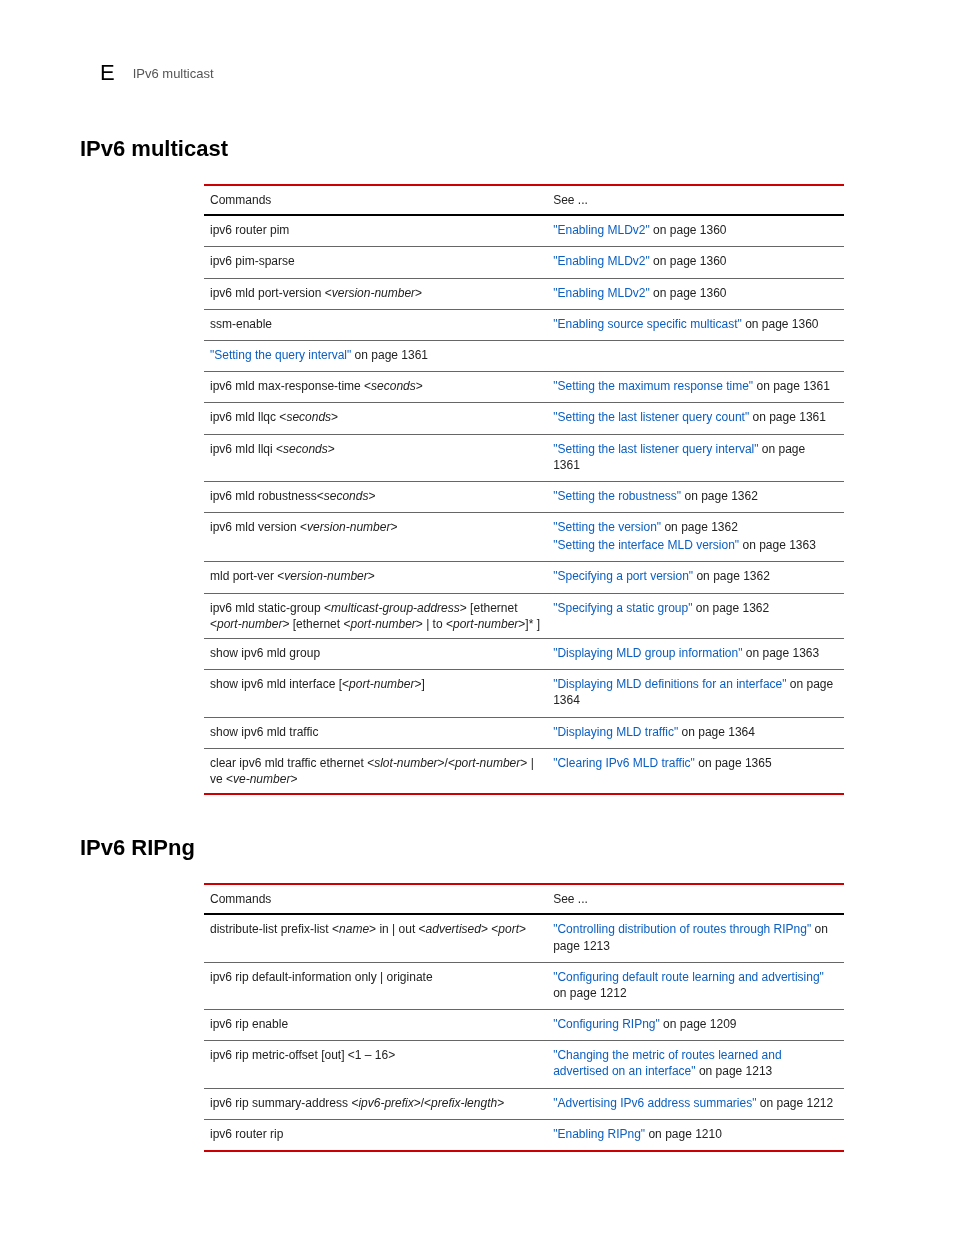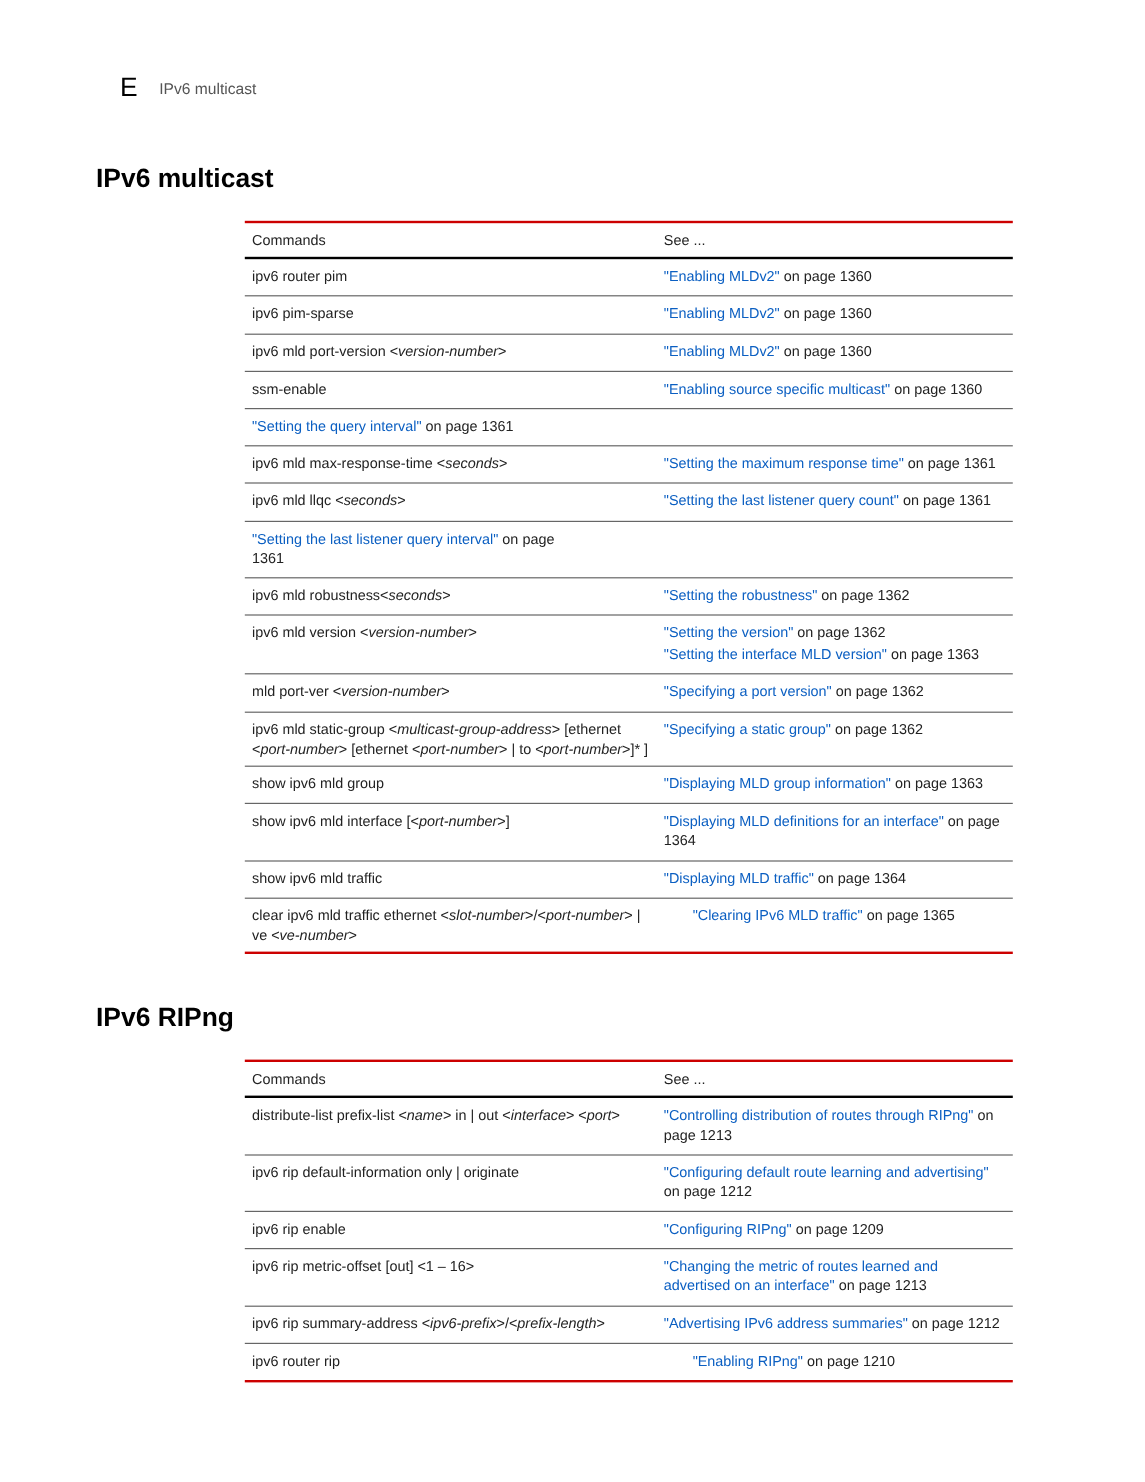--- a/index.html
+++ b/index.html
@@ -46,21 +46,21 @@
     border-top: 2px solid #c00;
     border-bottom: 2px solid #c00;
   }
   .row {
     display: flex;
     align-items: flex-start;
     border-bottom: 1px solid #666;
     padding: 6px 10px 6px 6px;
     line-height: 1.35;
   }
-  .row:last-child { border-bottom: none; gap: 24px; }
+  .row:last-child { border-bottom: none; }
   .row.header-row {
     border-bottom: 2px solid #000;
     font-weight: 400;
     font-size: 12px;
     padding: 6px 10px 6px 6px;
   }
   .col-cmd {
     flex: 0 0 55%;
     padding-right: 12px;
   }
@@ -140,20 +140,21 @@
         </div>
         <div class="row">
           <div class="col-cmd"><span><span>ipv6 mld llqc &lt;</span><span class="italic">seconds</span><span>&gt;</span></span></div>
           <div class="col-see">
             <div class="seeblock">
               <div><span class="link">"Setting the last listener query count"</span><span> on page 1361</span></div>
             </div>
           </div>
         </div>
         <div class="row">
+          <div class="col-cmd"><span><span>ipv6 mld llqi &lt;</span><span class="italic">seconds</span><span>&gt;</span></span></div>
           <div class="col-see">
             <div class="seeblock">
               <div><span class="link">"Setting the last listener query interval"</span><span> on page 1361</span></div>
             </div>
           </div>
         </div>
         <div class="row">
           <div class="col-cmd"><span><span>ipv6 mld robustness&lt;</span><span class="italic">seconds</span><span>&gt;</span></span></div>
           <div class="col-see">
             <div class="seeblock">
@@ -221,21 +222,21 @@
       </div>
     </div>
     <div class="section">
       <h2 class="section-title">IPv6 RIPng</h2>
       <div class="tablewrap">
         <div class="row header-row">
           <div class="col-cmd">Commands</div>
           <div class="col-see">See ...</div>
         </div>
         <div class="row">
-          <div class="col-cmd"><span><span>distribute-list prefix-list &lt;</span><span class="italic">name</span><span>&gt; in | out &lt;</span><span class="italic">interface</span><span>&gt; &lt;</span><span class="italic">port</span><span>&gt;</span></span></div>
+          <div class="col-cmd"><span><span>distribute-list prefix-list &lt;</span><span class="italic">name</span><span>&gt; in | out &lt;</span><span class="italic">advertised</span><span>&gt; &lt;</span><span class="italic">port</span><span>&gt;</span></span></div>
           <div class="col-see">
             <div class="seeblock">
               <div><span class="link">"Controlling distribution of routes through RIPng"</span><span> on page 1213</span></div>
             </div>
           </div>
         </div>
         <div class="row">
           <div class="col-cmd"><span><span>ipv6 rip default-information only | originate</span></span></div>
           <div class="col-see">
             <div class="seeblock">

